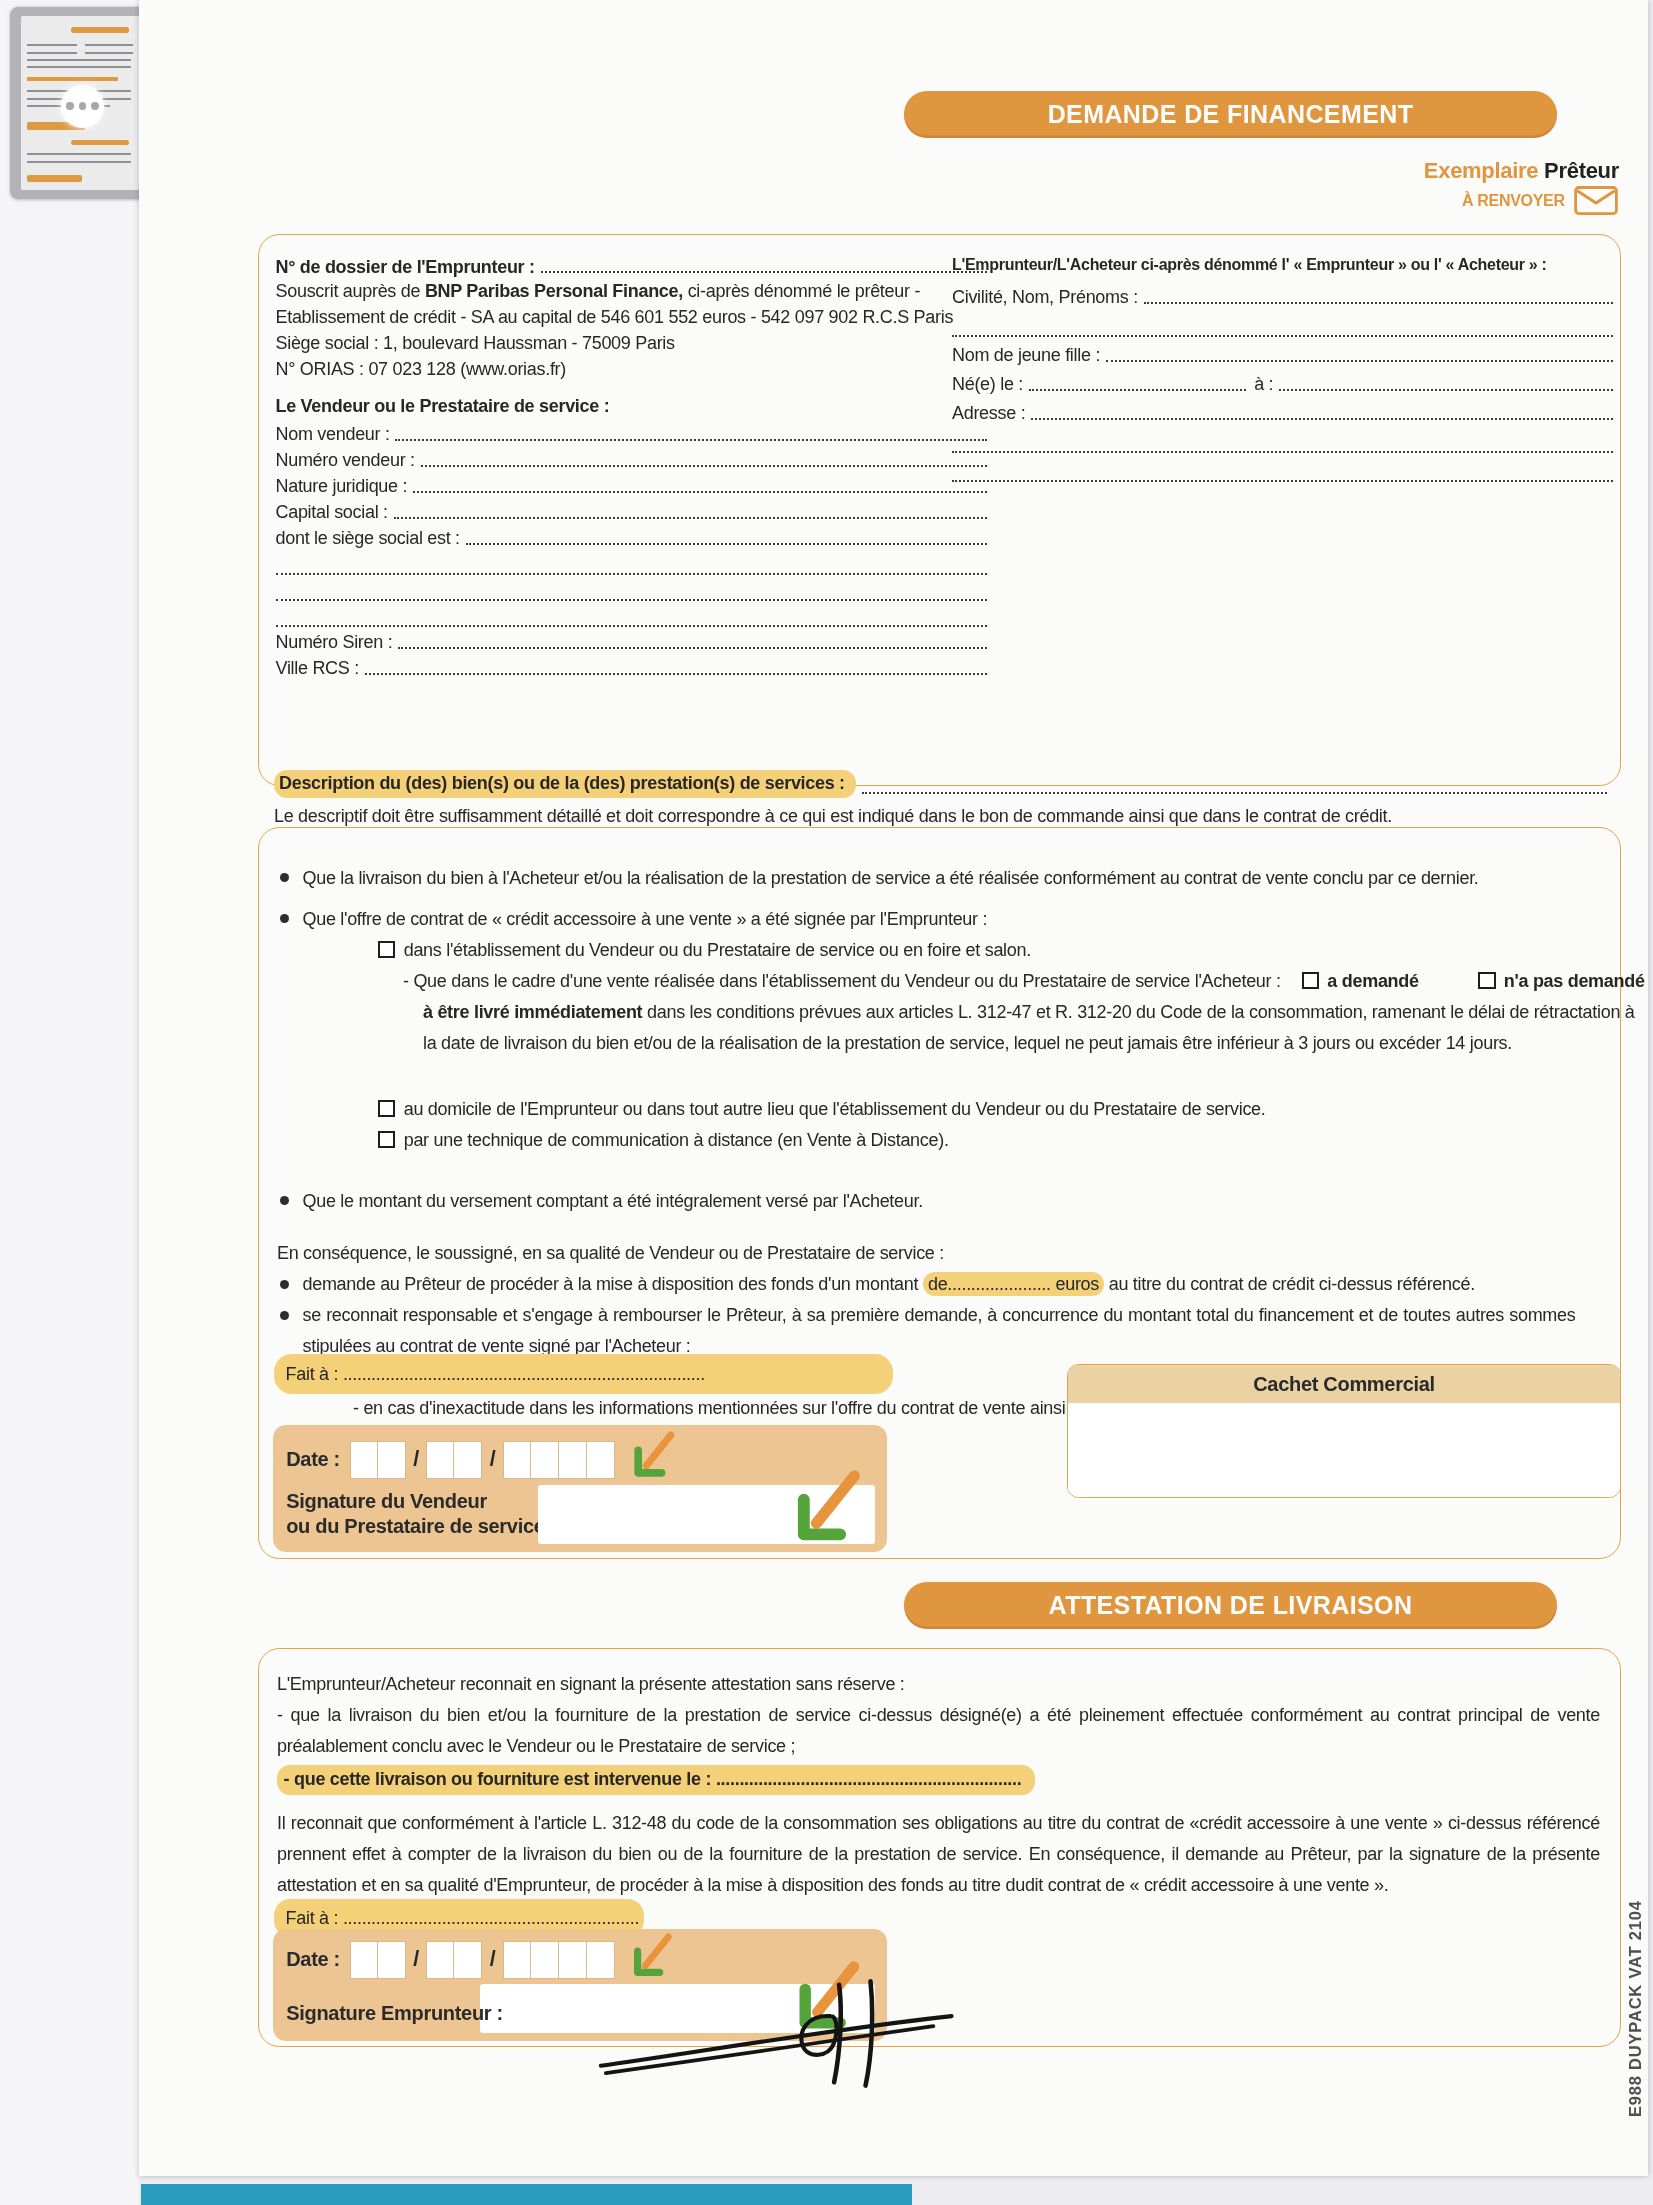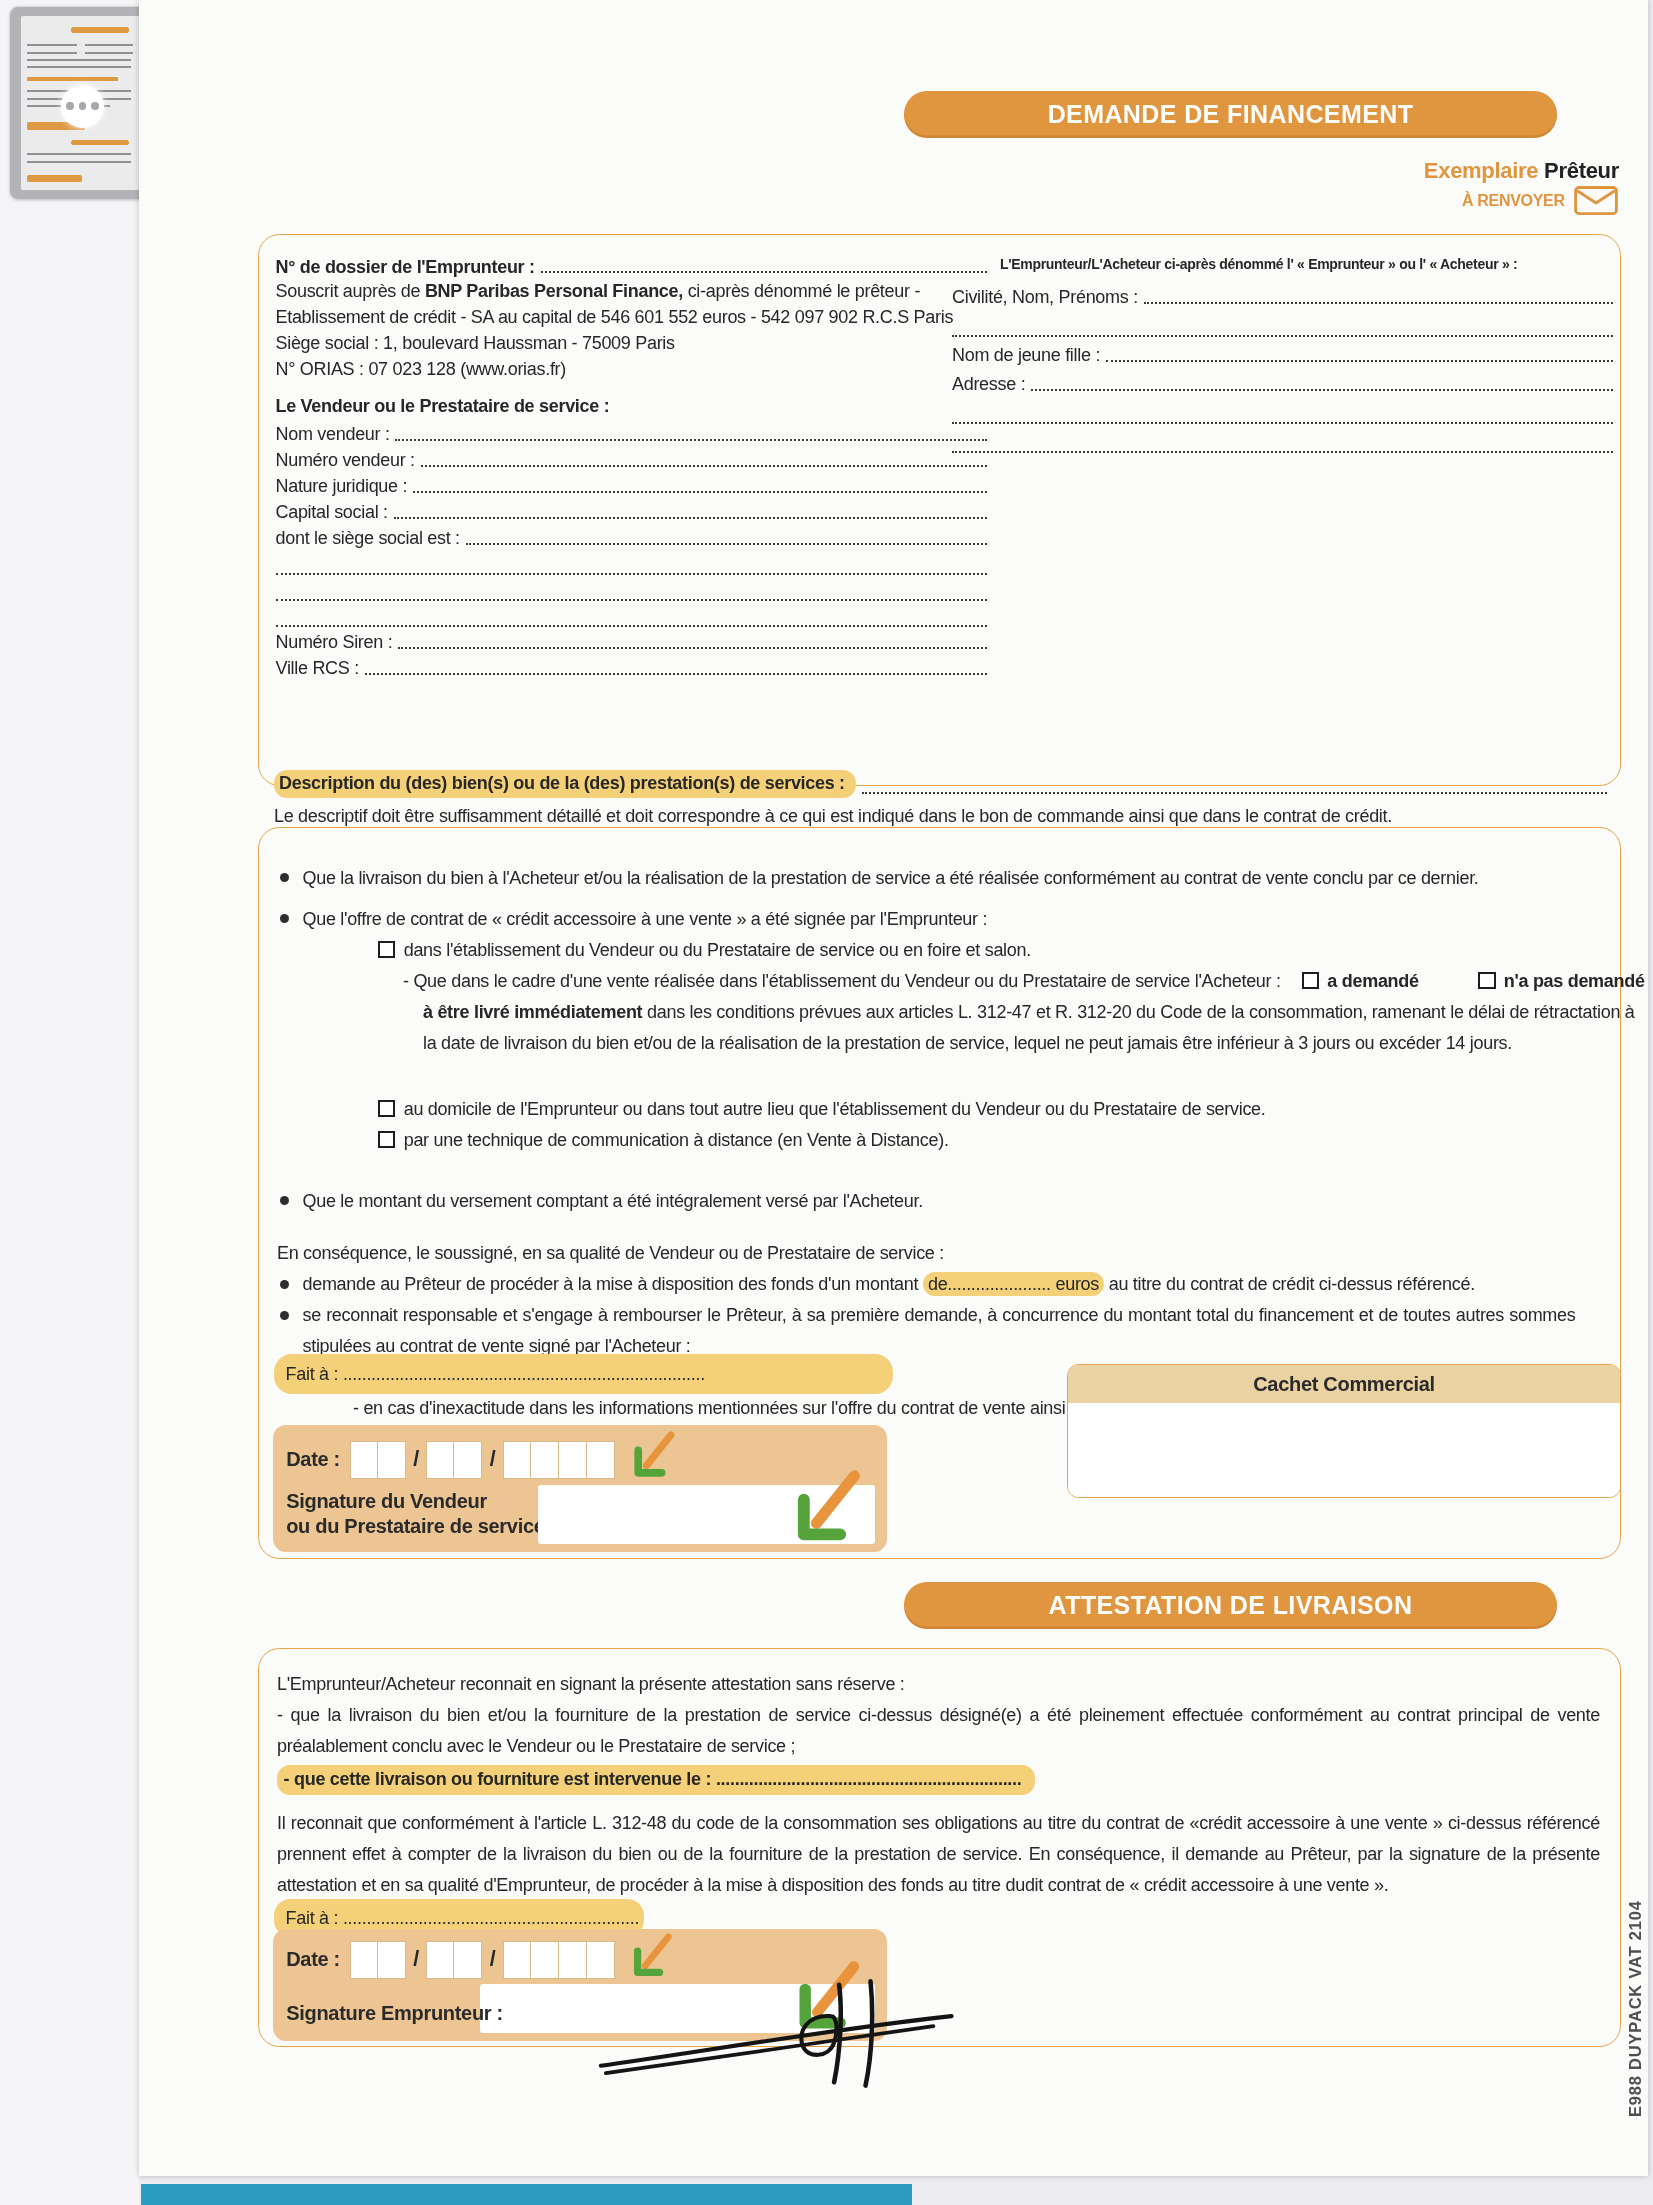--- a/index.html
+++ b/index.html
@@ -163,30 +163,36 @@
             <span>Numéro Siren :</span>
             <span class="dots"></span>
           </div>
         <div class="frow">
             <span>Ville RCS :</span>
             <span class="dots"></span>
           </div>
       </div>
 
       <div class="rcol">
-        <div class="pline b" style="font-size:14px;margin-left:48px;">L'Emprunteur/L'Acheteur ci-après dénommé l' « Emprunteur » ou l' « Acheteur » :</div>
+        <div class="pline b" style="font-size:16px;">L'Emprunteur/L'Acheteur ci-après dénommé l' « Emprunteur » ou l' « Acheteur » :</div>
         <div class="frow">
             <span>Civilité, Nom, Prénoms :</span>
             <span class="dots"></span>
           </div>
         <div class="dotline"></div>
         <div class="frow">
             <span>Nom de jeune fille :</span>
             <span class="dots"></span>
           </div>
+        <div class="frow">
+          <span>Né(e) le :</span>
+          <span class="dots fix" style="width:217px;"></span>
+          <span style="margin-left:8.3px;">à :</span>
+          <span class="dots"></span>
+        </div>
         <div class="frow">
             <span>Adresse :</span>
             <span class="dots"></span>
           </div>
         <div class="dotline"></div>
         <div class="dotline"></div>
       </div>
 
       <div style="position:absolute;left:15px;top:486px;width:1333px;margin-top:44px;">
         <div class="frow" style="height:33px;">

